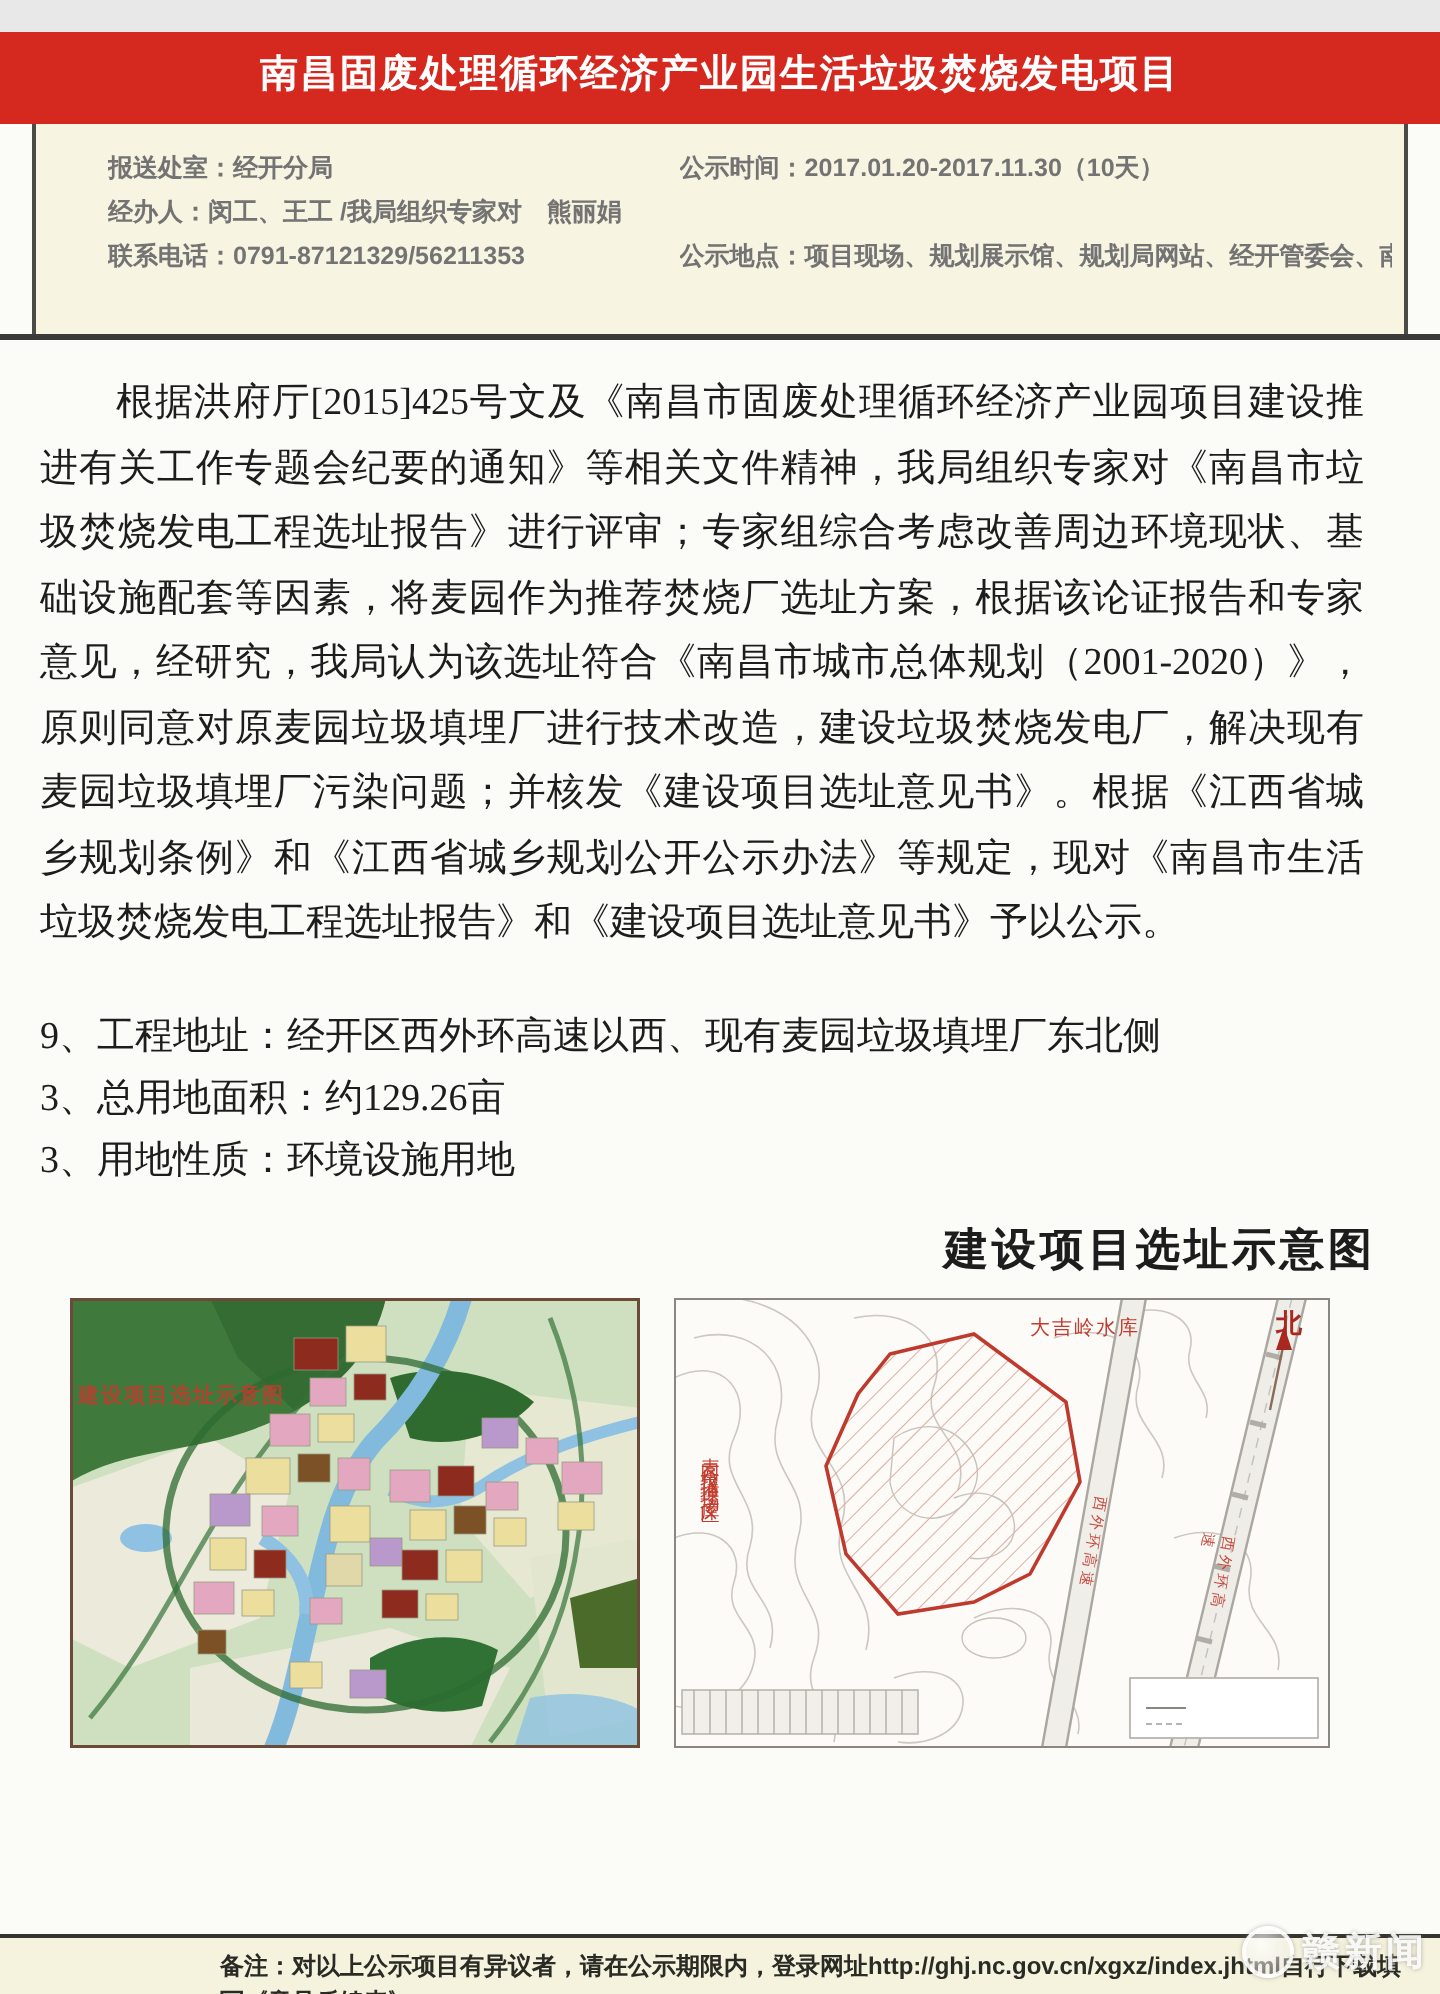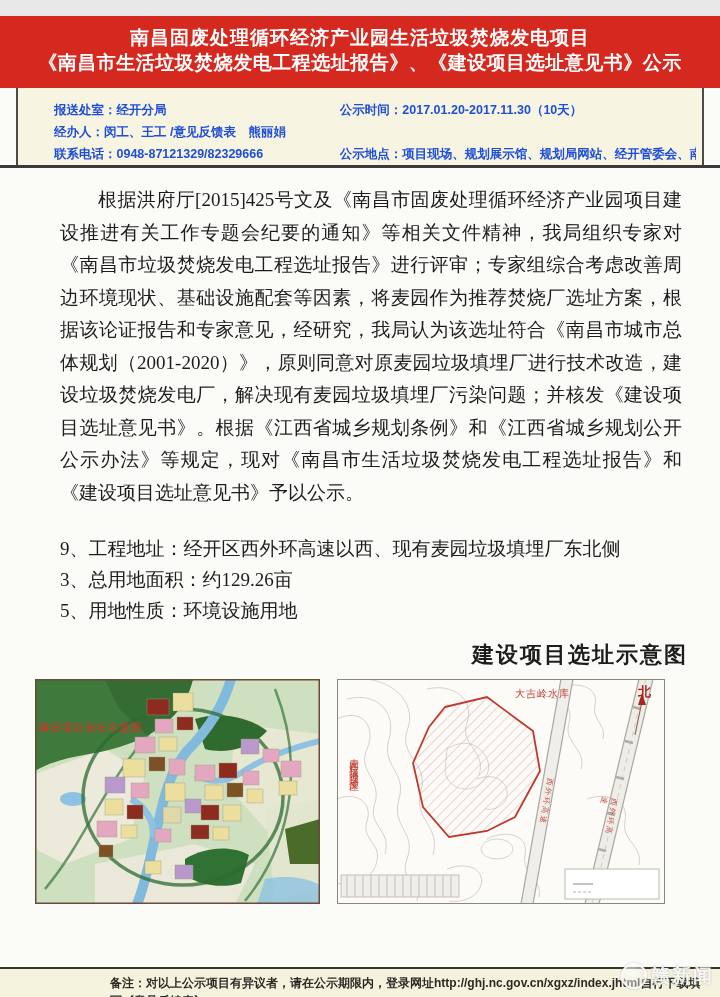--- a/index.html
+++ b/index.html
@@ -22,31 +22,31 @@
   .header{
     background:var(--header-bg);color:#fff;text-align:center;
     padding:9px 10px 12px;font-family:"Liberation Sans","DejaVu Sans",sans-serif;
   }
   .header .l1{font-size:19px;font-weight:bold;line-height:25px;letter-spacing:1px;}
   .header .l2{font-size:19px;font-weight:bold;line-height:26px;letter-spacing:0.5px;}
   
   .infobox{
     margin:0 16px;background:var(--info-bg);
     border-left:2px solid #4a4a46;border-right:2px solid #4a4a46;
-    display:flex;padding:11px 0 0;
+    display:flex;padding:11px 0 28px;
     font-family:"Liberation Sans","DejaVu Sans",sans-serif;
-    font-size:12.5px;font-weight:bold;color:#1d4ed8;
+    font-size:12.5px;font-weight:bold;color:#737373;
   }
   .infocol{display:flex;flex-direction:column;justify-content:space-between;}
   .infocol.left{width:45%;padding-left:36px;}
   .infocol.right{width:55%;padding-left:14px;padding-right:6px;}
   .inforow{line-height:16px;white-space:nowrap;overflow:hidden;margin:3px 0;}
   .rule{height:3px;background:var(--rule-dark);margin:0;}
   
-  .bodytext{padding:0 38px 0 60px;}
+  .bodytext{padding:0 38px 0 20px;}
   .para{font-size:19px;line-height:32.5px;text-align:justify;margin:0;}
   .para.p1{margin-top:16px;text-indent:2em;}
   .para.p2{margin-top:24px;text-indent:2em;}
   .announce{margin-top:24px;font-size:19px;line-height:31px;}
   .announce-title{margin-bottom:2px;}
   .map-title{
     text-align:right;padding-right:32px;margin-top:14px;
     font-size:22px;font-weight:bold;letter-spacing:2px;
   }
   
@@ -92,42 +92,41 @@
     box-shadow:0 0 2px rgba(120,120,110,.5);
   }
 </style>
 </head>
 <body>
 
 <div class="page">
 
   <div class="header">
     <div class="l1">南昌固废处理循环经济产业园生活垃圾焚烧发电项目</div>
-    <div class="l2">《南昌市生活垃圾焚烧发电工程选址报告》、《建设项目选址意见书》公示</div>
   </div>
 
   <div class="infobox">
     <div class="infocol left">
       <div class="inforow">报送处室：经开分局</div>
-      <div class="inforow">经办人：闵工、王工 /意见反馈表　熊丽娟</div>
-      <div class="inforow">联系电话：0948-87121329/82329666</div>
+      <div class="inforow">经办人：闵工、王工 /我局组织专家对　熊丽娟</div>
+      <div class="inforow">联系电话：0791-87121329/56211353</div>
     </div>
     <div class="infocol right">
       <div class="inforow">公示时间：2017.01.20-2017.11.30（10天）</div>
       <div class="inforow">公示地点：项目现场、规划展示馆、规划局网站、经开管委会、南昌日报</div>
     </div>
   </div>
   <div class="rule"></div>
 
   <div class="bodytext">
     <p class="para p1">根据洪府厅[2015]425号文及《南昌市固废处理循环经济产业园项目建设推进有关工作专题会纪要的通知》等相关文件精神，我局组织专家对《南昌市垃圾焚烧发电工程选址报告》进行评审；专家组综合考虑改善周边环境现状、基础设施配套等因素，将麦园作为推荐焚烧厂选址方案，根据该论证报告和专家意见，经研究，我局认为该选址符合《南昌市城市总体规划（2001-2020）》，原则同意对原麦园垃圾填埋厂进行技术改造，建设垃圾焚烧发电厂，解决现有麦园垃圾填埋厂污染问题；并核发《建设项目选址意见书》。根据《江西省城乡规划条例》和《江西省城乡规划公开公示办法》等规定，现对《南昌市生活垃圾焚烧发电工程选址报告》和《建设项目选址意见书》予以公示。</p>
     <div class="announce">
       <div>9、工程地址：经开区西外环高速以西、现有麦园垃圾填埋厂东北侧</div>
       <div>3、总用地面积：约129.26亩</div>
-      <div>5、用地性质：环境设施用地</div>
+      <div>3、用地性质：环境设施用地</div>
     </div>
   </div>
 
   <div class="map-title">建设项目选址示意图</div>
 
   <div class="maps">
 
     <div class="map left">
       <svg viewBox="0 0 285 225">
         <rect x="0" y="0" width="285" height="225" fill="#cfe0c0"></rect>

